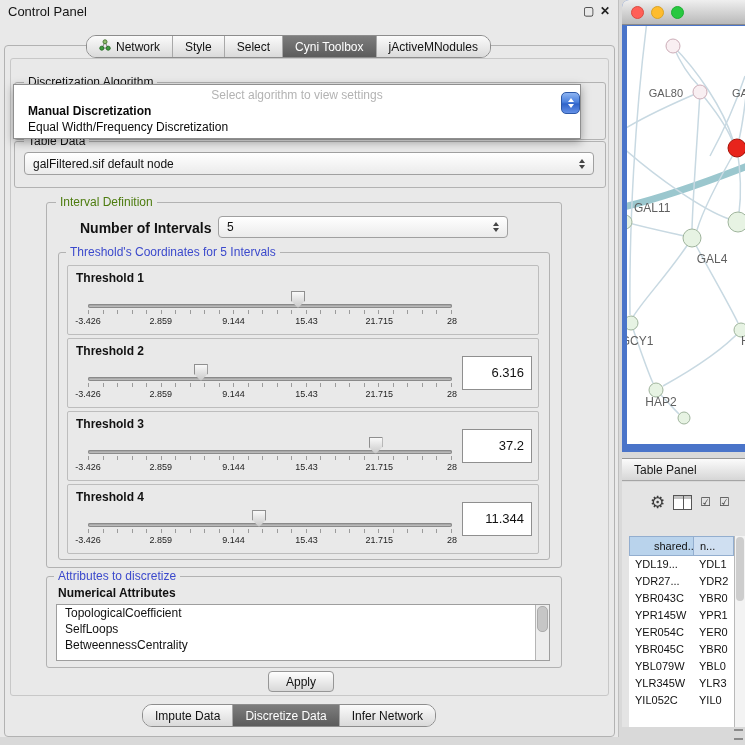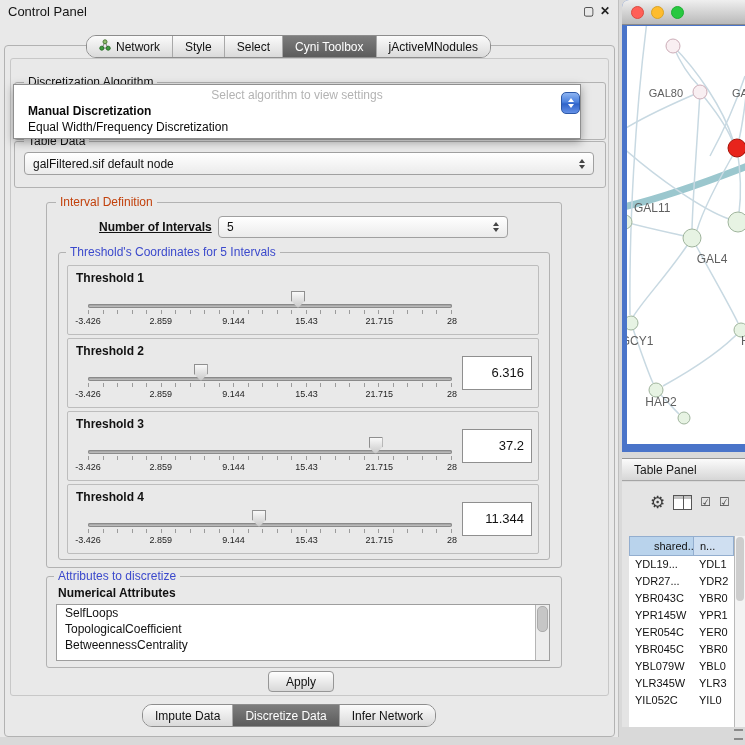--- a/index.html
+++ b/index.html
@@ -17,21 +17,21 @@
   .seg{position:absolute;display:flex;height:21px;border:1px solid #8d8d8d;border-radius:10px;overflow:hidden;z-index:10;background:#eee;}
   .top-seg{left:86px;top:35px;}
   .bottom-seg{left:142px;top:704px;}
   .seg-item{display:flex;align-items:center;gap:5px;padding:0 12px;font-size:12px;color:#111;
             background:linear-gradient(#fbfbfb,#dadada);border-left:1px solid #a8a8a8;white-space:nowrap;}
   .seg-item:first-child{border-left:none;}
   .seg-item.selected{background:linear-gradient(#7d7d7d,#5c5c5c);color:#fff;}
   
   .group{position:absolute;border:1px solid #b2b2b2;border-radius:3px;}
   .group-title{position:absolute;font-size:12px;background:#e9e9e9;padding:0 4px;white-space:nowrap;z-index:2;}
-  .green{color:#c2410c;}
+  .green{color:#4d7c0f;}
   .blue{color:#3b49cc;}
   .algo-group{left:14px;top:82px;width:590px;height:56px;}
   .algo-title{left:24px;top:75px;}
   
   .algo-overlay{position:absolute;left:13px;top:84px;width:566px;height:53px;background:#fff;
                 border:1px solid #8f8f8f;box-shadow:0 3px 9px rgba(0,0,0,.35);z-index:50;}
   .algo-ph{text-align:center;color:#b3b3b3;font-size:12px;padding-top:3px;height:15px;}
   .algo-option{font-size:12px;padding:1px 0 1px 14px;color:#0a0a0a;white-space:nowrap;}
   .algo-option.first{font-weight:bold;}
   .combo-btn{position:absolute;left:561px;top:92px;width:19px;height:22px;border-radius:5px;z-index:60;box-sizing:border-box;
@@ -43,21 +43,21 @@
   .updown .tri-down{border-top-color:#444;}
   .updown{display:flex;flex-direction:column;gap:2px;margin-left:auto;}
   
   .combo{position:absolute;display:flex;align-items:center;background:linear-gradient(#ffffff,#ebebeb);
          border:1px solid #a0a0a0;border-radius:4px;font-size:12px;padding:0 8px;box-sizing:border-box;color:#111;}
   .td-group{left:14px;top:141px;width:590px;height:45px;}
   .td-title{left:24px;top:134px;}
   .td-combo{left:24px;top:152px;width:570px;height:23px;}
   .int-group{left:46px;top:202px;width:514px;height:364px;}
   .int-title{left:56px;top:195px;}
-  .count-label{position:absolute;left:99px;top:220px;font-size:12px;font-weight:bold;z-index:2;text-decoration:underline;}
+  .count-label{position:absolute;left:80px;top:220px;font-size:14px;font-weight:bold;z-index:2;}
   .count-combo{left:218px;top:216px;width:290px;height:22px;}
   .thr-group{left:58px;top:252px;width:490px;height:306px;}
   .thr-title{left:66px;top:245px;}
   
   .thr-panel{position:absolute;left:8px;width:472px;height:70px;border:1px solid #bdbdbd;border-radius:2px;background:#e9e9e9;box-sizing:border-box;}
   .thr-label{position:absolute;left:8px;top:5px;font-size:12px;font-weight:bold;}
   .slider{position:absolute;left:20px;top:24px;width:364px;height:42px;}
   .track{position:absolute;left:0;top:14px;width:364px;height:4px;background:linear-gradient(#8f8f8f,#d2d2d2);
          border-radius:2px;box-shadow:inset 0 0 0 1px #8a8a8a;}
   .thumb{position:absolute;top:1px;width:14px;height:17px;background:linear-gradient(#fcfcfc,#c7c7c7);
@@ -255,22 +255,22 @@
           <div class="valbox">11.344</div>
         </div>
       </div>
     <div class="group-title thr-title blue">Threshold's Coordinates for 5 Intervals</div>
 
     <div class="group attr-group"></div>
     <div class="group-title attr-title blue">Attributes to discretize</div>
     <div class="attr-label">Numerical Attributes</div>
     <div class="attr-list" id="attr-list">
 
-    <div class="attr-item">SelfLoops</div>
-        <div class="attr-item">TopologicalCoefficient</div>
+    <div class="attr-item">TopologicalCoefficient</div>
+        <div class="attr-item">SelfLoops</div>
         <div class="attr-item">BetweennessCentrality</div>
         <div class="attr-scroll">
         <div class="attr-thumb"></div>
       </div>
       </div>
 
     <button class="apply-btn">Apply</button>
 
     <div class="seg bottom-seg" id="bottom-tabs">
         <div class="seg-item">

